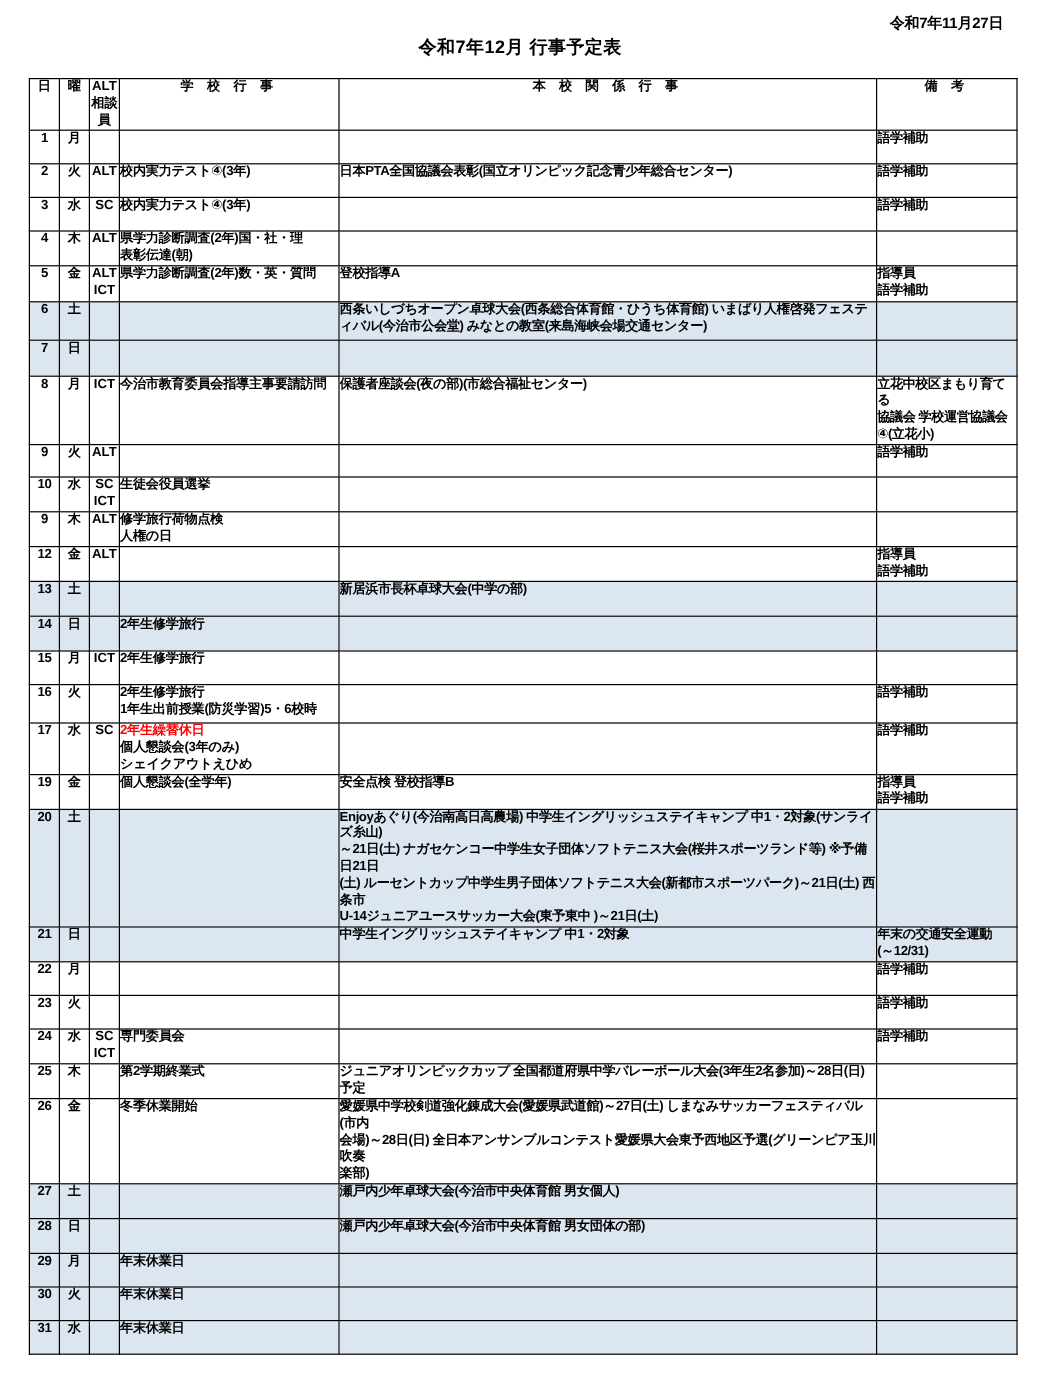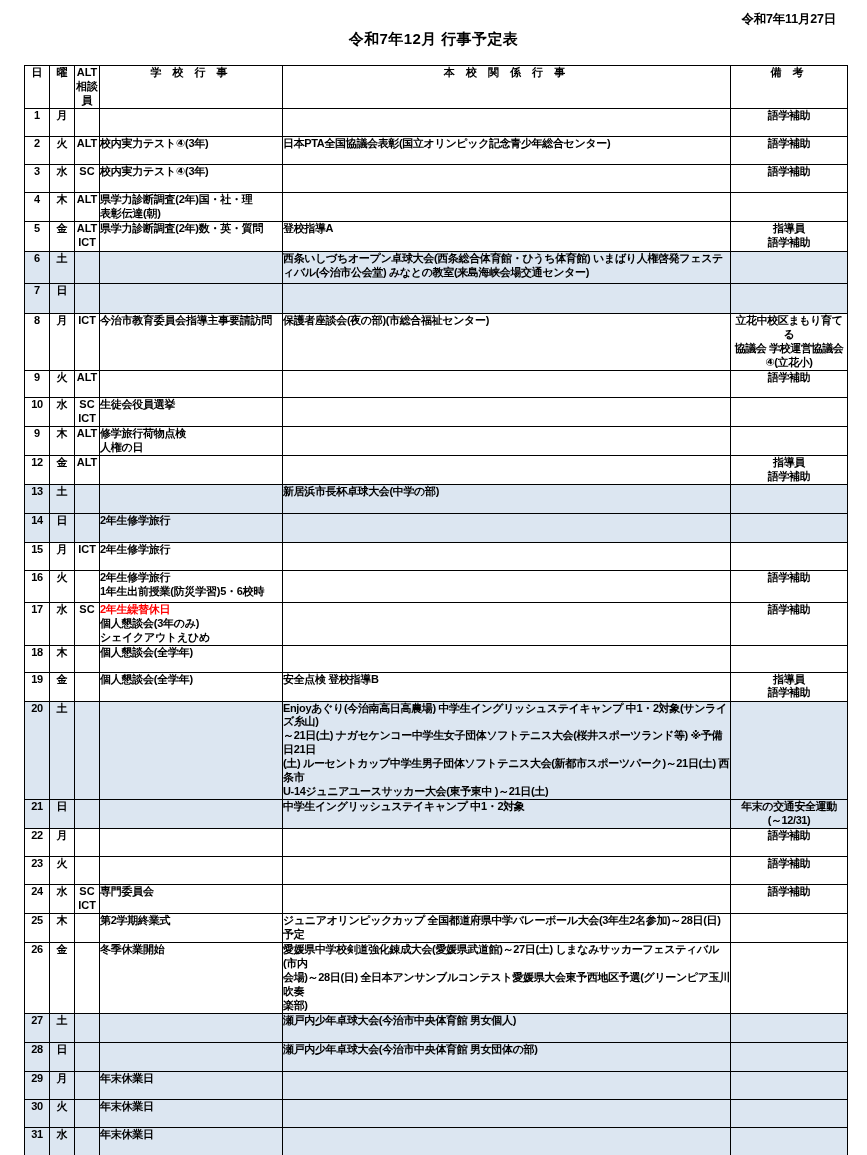--- a/index.html
+++ b/index.html
@@ -95,21 +95,21 @@
     font-weight: bold;
     line-height: 1.2;
     white-space: pre-line;
   }
   td.c-sch, td.c-main, td.c-rem {
     padding: 1px 2px 0 2px;
     white-space: pre-line;
     font-weight: bold;
     letter-spacing: -0.25px;
   }
-  td.c-rem { font-size: 10px; line-height: 1.24; letter-spacing: -0.4px; text-align: center; }
+  td.c-rem { font-size: 10px; line-height: 1.24; letter-spacing: -0.4px; }
   td.c-main { letter-spacing: -0.35px; }
 
   tr.weekend td { background: #dce6f1; }
   .redtxt { color: #ff0000; }
 </style>
 </head>
 <body>
 
 <div id="page">
 
@@ -270,28 +270,20 @@
           <tr style="height: 42px;">
             <td class="c-day">17</td>
             <td class="c-wd">水</td>
             <td class="c-alt">SC</td>
             <td class="c-sch"><span class="redtxt">2年生繰替休日</span>
 個人懇談会(3年のみ)
 シェイクアウトえひめ</td>
             <td class="c-main"></td>
             <td class="c-rem">語学補助</td>
           </tr>
-          <tr style="height: 27px;">
-            <td class="c-day">18</td>
-            <td class="c-wd">木</td>
-            <td class="c-alt"></td>
-            <td class="c-sch">個人懇談会(全学年)</td>
-            <td class="c-main"></td>
-            <td class="c-rem"></td>
-          </tr>
           <tr style="height: 29px;">
             <td class="c-day">19</td>
             <td class="c-wd">金</td>
             <td class="c-alt"></td>
             <td class="c-sch">個人懇談会(全学年)</td>
             <td class="c-main">安全点検  登校指導B</td>
             <td class="c-rem">指導員
 語学補助</td>
           </tr>
           <tr class="weekend" style="height: 62px;">

